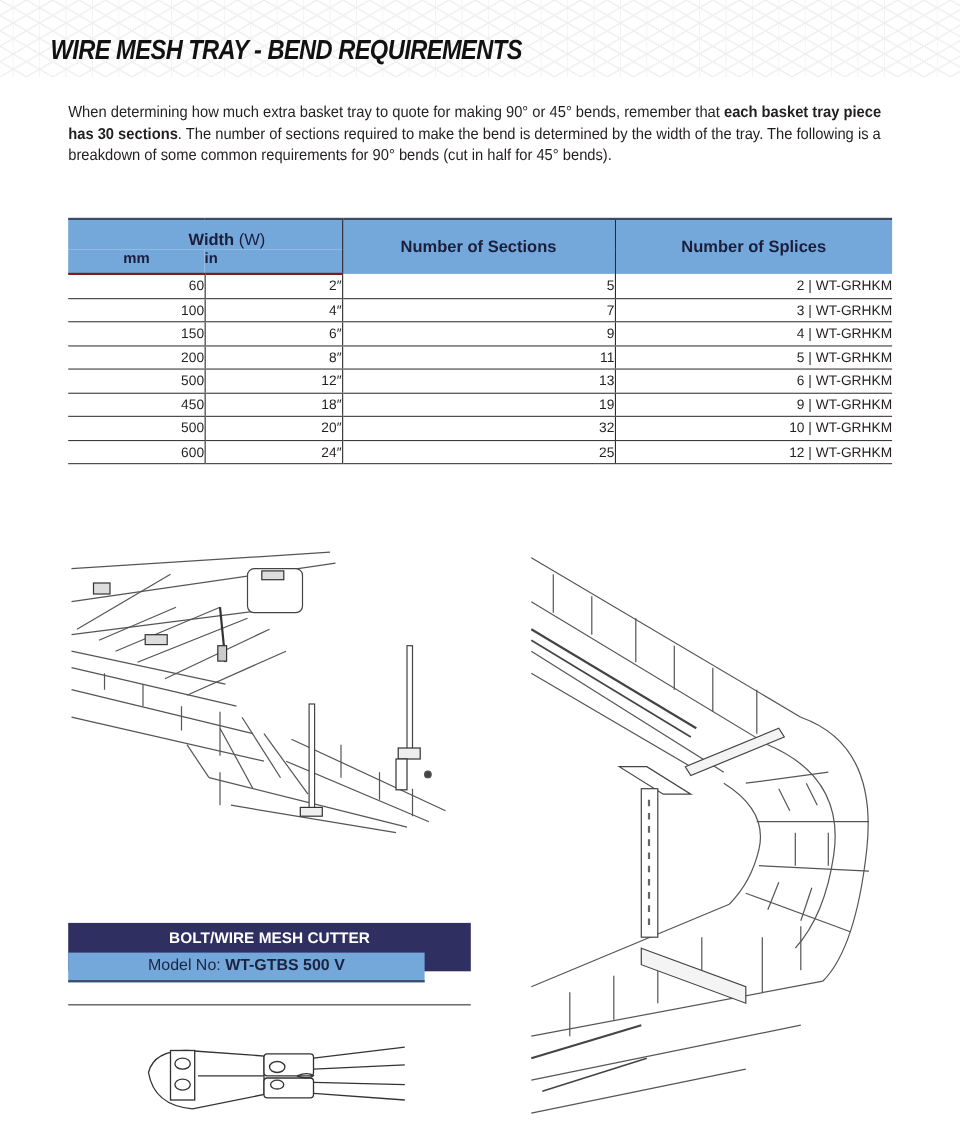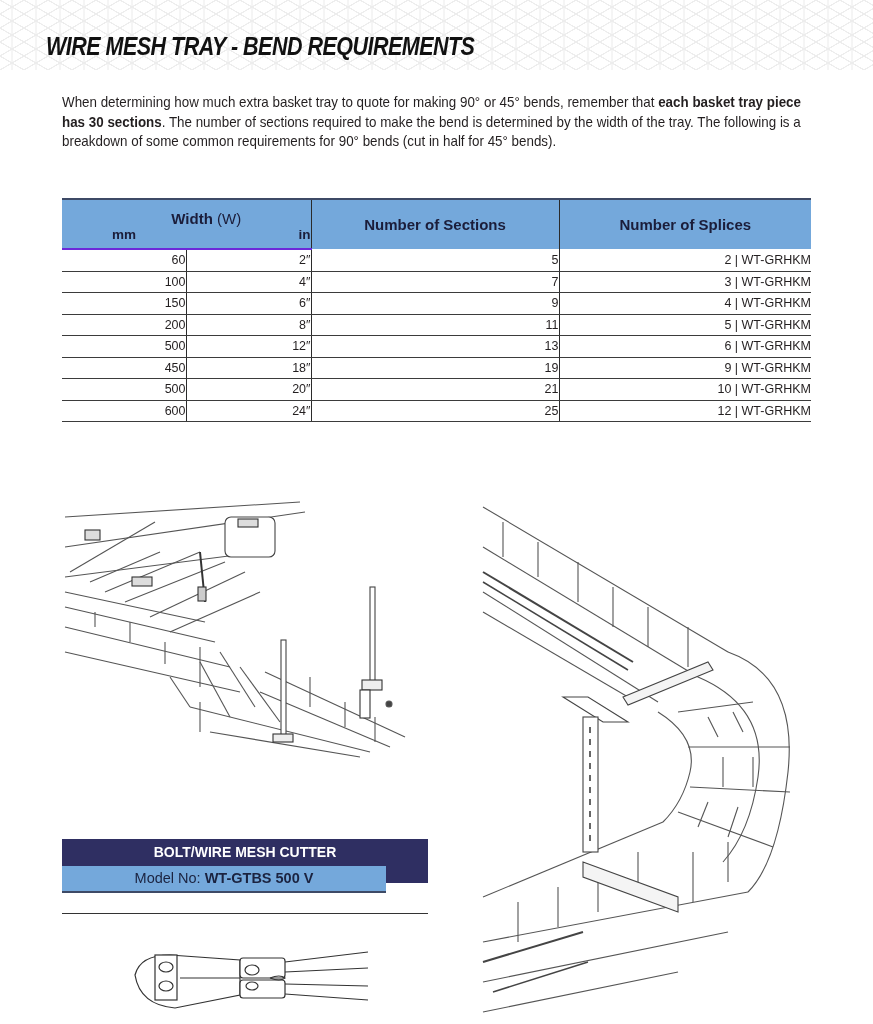--- a/index.html
+++ b/index.html
@@ -30,36 +30,36 @@
     transform: scaleX(0.93); transform-origin: left top; width: 815px;
   }
   .intro b { font-weight: bold; }
 
   table.bend {
     position: absolute; left: 62px; top: 198px; width: 749px;
     border-collapse: collapse; font-size: 12px;
   }
   table.bend thead th {
     background: #74a8db; color: #1b1d3a; font-weight: bold;
-    border-top: 2px solid #3d4a66; border-bottom: 2px solid #6d28d9;
+    border-top: 2px solid #3d4a66; border-bottom: 2px solid #7f1d1d;
     padding: 0; font-size: 15px;
   }
   table.bend thead .sub th { font-size: 13.5px; }
   table.bend thead tr:first-child th { border-bottom: none; }
   table.bend thead tr.sub th { border-top: none; }
   table.bend th.sep, table.bend td.sep { border-left: 1.5px solid #2b2b2b; }
   table.bend tbody td {
     text-align: right; height: 20.5px; padding: 0;
     border-bottom: 1.5px solid #3b3b3b; color: #231f20; font-size: 12.5px;
   }
   .h-width { height: 27px; vertical-align: bottom; }
   .h-width .wlabel { display: inline-block; padding-left: 40px; }
   .h-width .w-paren { font-weight: normal; }
   .h-mm { height: 21px; text-align: center; vertical-align: top; }
-  .h-in { height: 21px; text-align: right; vertical-align: top; }
+  .h-in { height: 21px; text-align: left; vertical-align: top; }
 
   .illus-left { position: absolute; left: 60px; top: 492px; width: 365px; height: 270px; }
   .illus-right { position: absolute; left: 478px; top: 502px; width: 335px; height: 518px; }
 
   .cutter-title {
     position: absolute; left: 62px; top: 839px; width: 366px; height: 44px;
     background: #2f2f62; color: #fff; font-weight: bold; font-size: 14px;
     text-align: center; line-height: 26px;
   }
   .cutter-model {
@@ -134,21 +134,21 @@
     </tr>
     <tr>
       <td>450</td>
       <td class="sep">18″</td>
       <td class="sep">19</td>
       <td class="sep">9 | WT-GRHKM</td>
     </tr>
     <tr>
       <td>500</td>
       <td class="sep">20″</td>
-      <td class="sep">21</td>
+      <td class="sep">32</td>
       <td class="sep">10 | WT-GRHKM</td>
     </tr>
     <tr>
       <td>600</td>
       <td class="sep">24″</td>
       <td class="sep">25</td>
       <td class="sep">12 | WT-GRHKM</td>
     </tr>
   </tbody>
 </table>

